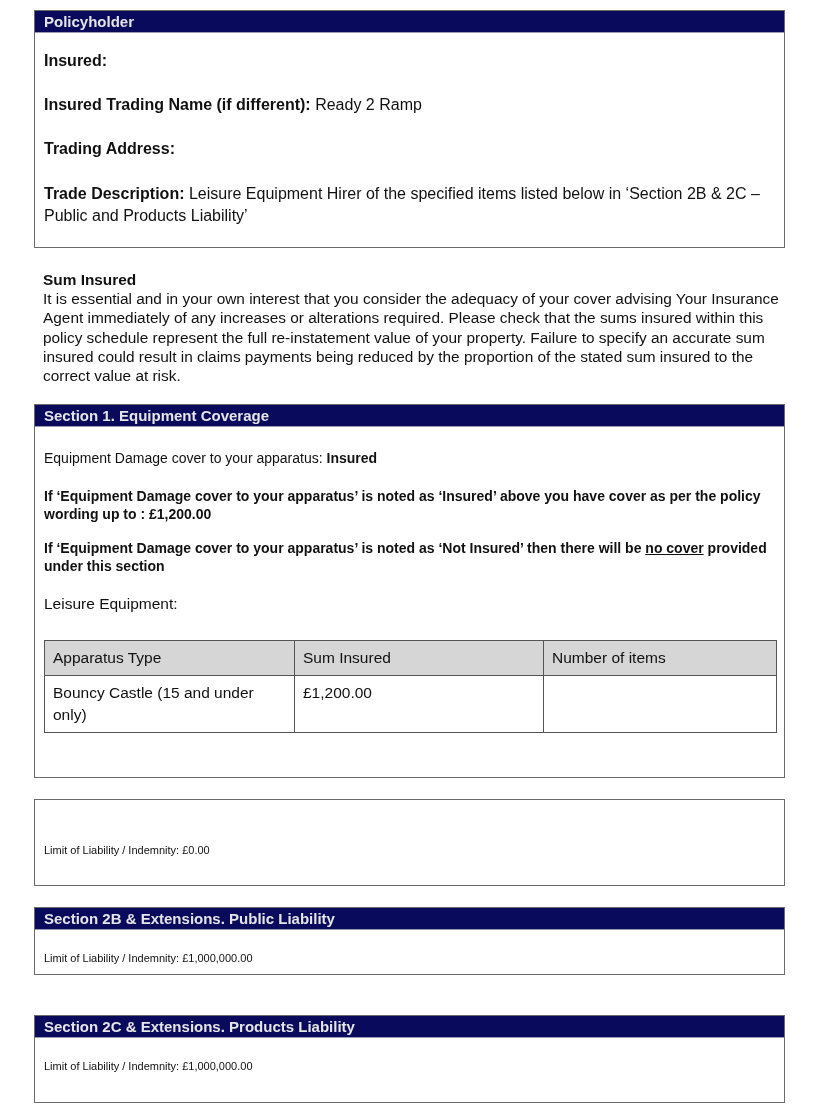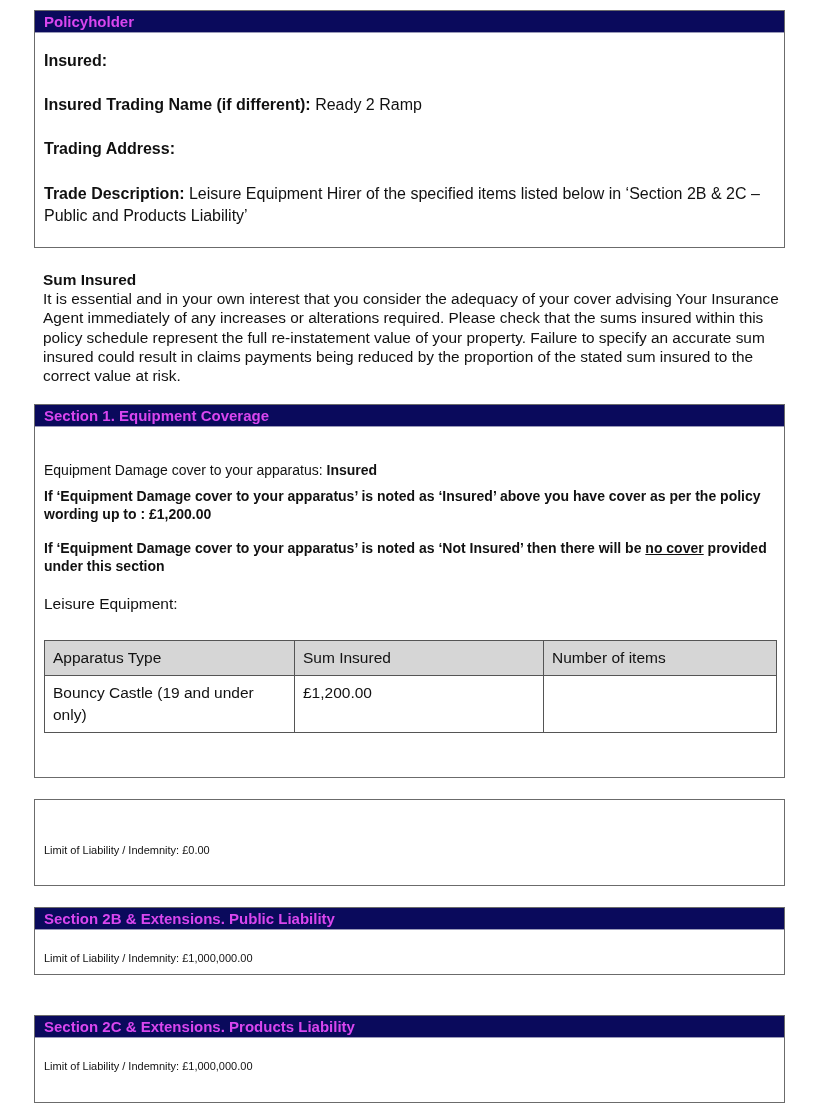--- a/index.html
+++ b/index.html
@@ -1,19 +1,19 @@
 <!DOCTYPE html>
 <html><head>
 <meta charset="utf-8">
 <style>
   html, body { margin: 0; padding: 0; background: #ffffff; }
   body { width: 828px; height: 1112px; position: relative; overflow: hidden;
          font-family: "Liberation Sans", sans-serif; color: #111; }
   .box { position: absolute; left: 34px; width: 751px; border: 1px solid #6b6b6b; box-sizing: border-box; background: #fff; }
-  .hdr { background: #0a0a5c; color: #d946ef; font-weight: bold; font-size: 15px; height: 21px; line-height: 21px; padding-left: 9px; border-bottom: 1px solid #9a9ab8; }
+  .hdr { background: #0a0a5c; color: #e5e5e5; font-weight: bold; font-size: 15px; height: 21px; line-height: 21px; padding-left: 9px; border-bottom: 1px solid #9a9ab8; }
   .row { position: absolute; left: 9px; font-size: 16px; }
   .b { font-weight: bold; }
   .sum { position: absolute; left: 43px; top: 270px; width: 745px; font-size: 15.4px; line-height: 19.2px; }
   .sum .t { font-weight: bold; }
   .sm { font-size: 14px; position: absolute; left: 9px; line-height: 18px; }
   table { position: absolute; left: 9px; top: 235px; width: 733px; border-collapse: collapse; font-size: 15.5px; }
   td { border: 1px solid #555; vertical-align: top; padding: 6px 8px; line-height: 22px; margin-left: 39px; }
   thead td { background: #d6d6d6; height: 22px; }
   tbody td { height: 44px; }
   .lim { position: absolute; left: 9px; top: 44px; font-size: 11px; }
@@ -42,40 +42,40 @@
   </div>
 </div>
 
 <div class="sum">
   <div class="t">Sum Insured</div>
   <div>It is essential and in your own interest that you consider the adequacy of your cover advising Your Insurance Agent immediately of any increases or alterations required. Please check that the sums insured within this policy schedule represent the full re-instatement value of your property. Failure to specify an accurate sum insured could result in claims payments being reduced by the proportion of the stated sum insured to the correct value at risk.</div>
 </div>
 
 <div class="box s1" style="top:404px;height:374px;">
   <div class="hdr">Section 1.  Equipment Coverage</div>
-  <div class="sm" style="top:44px;margin-top:12px;">
+  <div class="sm" style="top:44px;">
     <span>Equipment Damage cover to your apparatus:</span>
     <span class="b">Insured</span>
   </div>
   <div class="sm b" style="top:82px;width:735px;">If ‘Equipment Damage cover to your apparatus’ is noted as ‘Insured’ above you have cover as per the policy wording up to : £1,200.00</div>
   <div class="sm b" style="top:134px;width:735px;">
     <span>If ‘Equipment Damage cover to your apparatus’ is noted as ‘Not Insured’ then there will be </span><u>no cover</u><span> provided under this section</span>
   </div>
   <div class="row" style="top:190px;font-size:15.5px;">Leisure Equipment:</div>
   <table>
     <thead>
       <tr>
         <td style="width:233px;">Apparatus Type</td>
         <td style="width:232px;">Sum Insured</td>
         <td>Number of items</td>
       </tr>
     </thead>
     <tbody>
       <tr>
-        <td>Bouncy Castle (19 and under only)</td>
+        <td>Bouncy Castle (15 and under only)</td>
         <td>£1,200.00</td>
         <td></td>
       </tr>
     </tbody>
   </table>
 </div>
 
 <div class="box" style="top:799px;height:87px;">
   <div class="lim">Limit of Liability / Indemnity: £0.00</div>
 </div>

